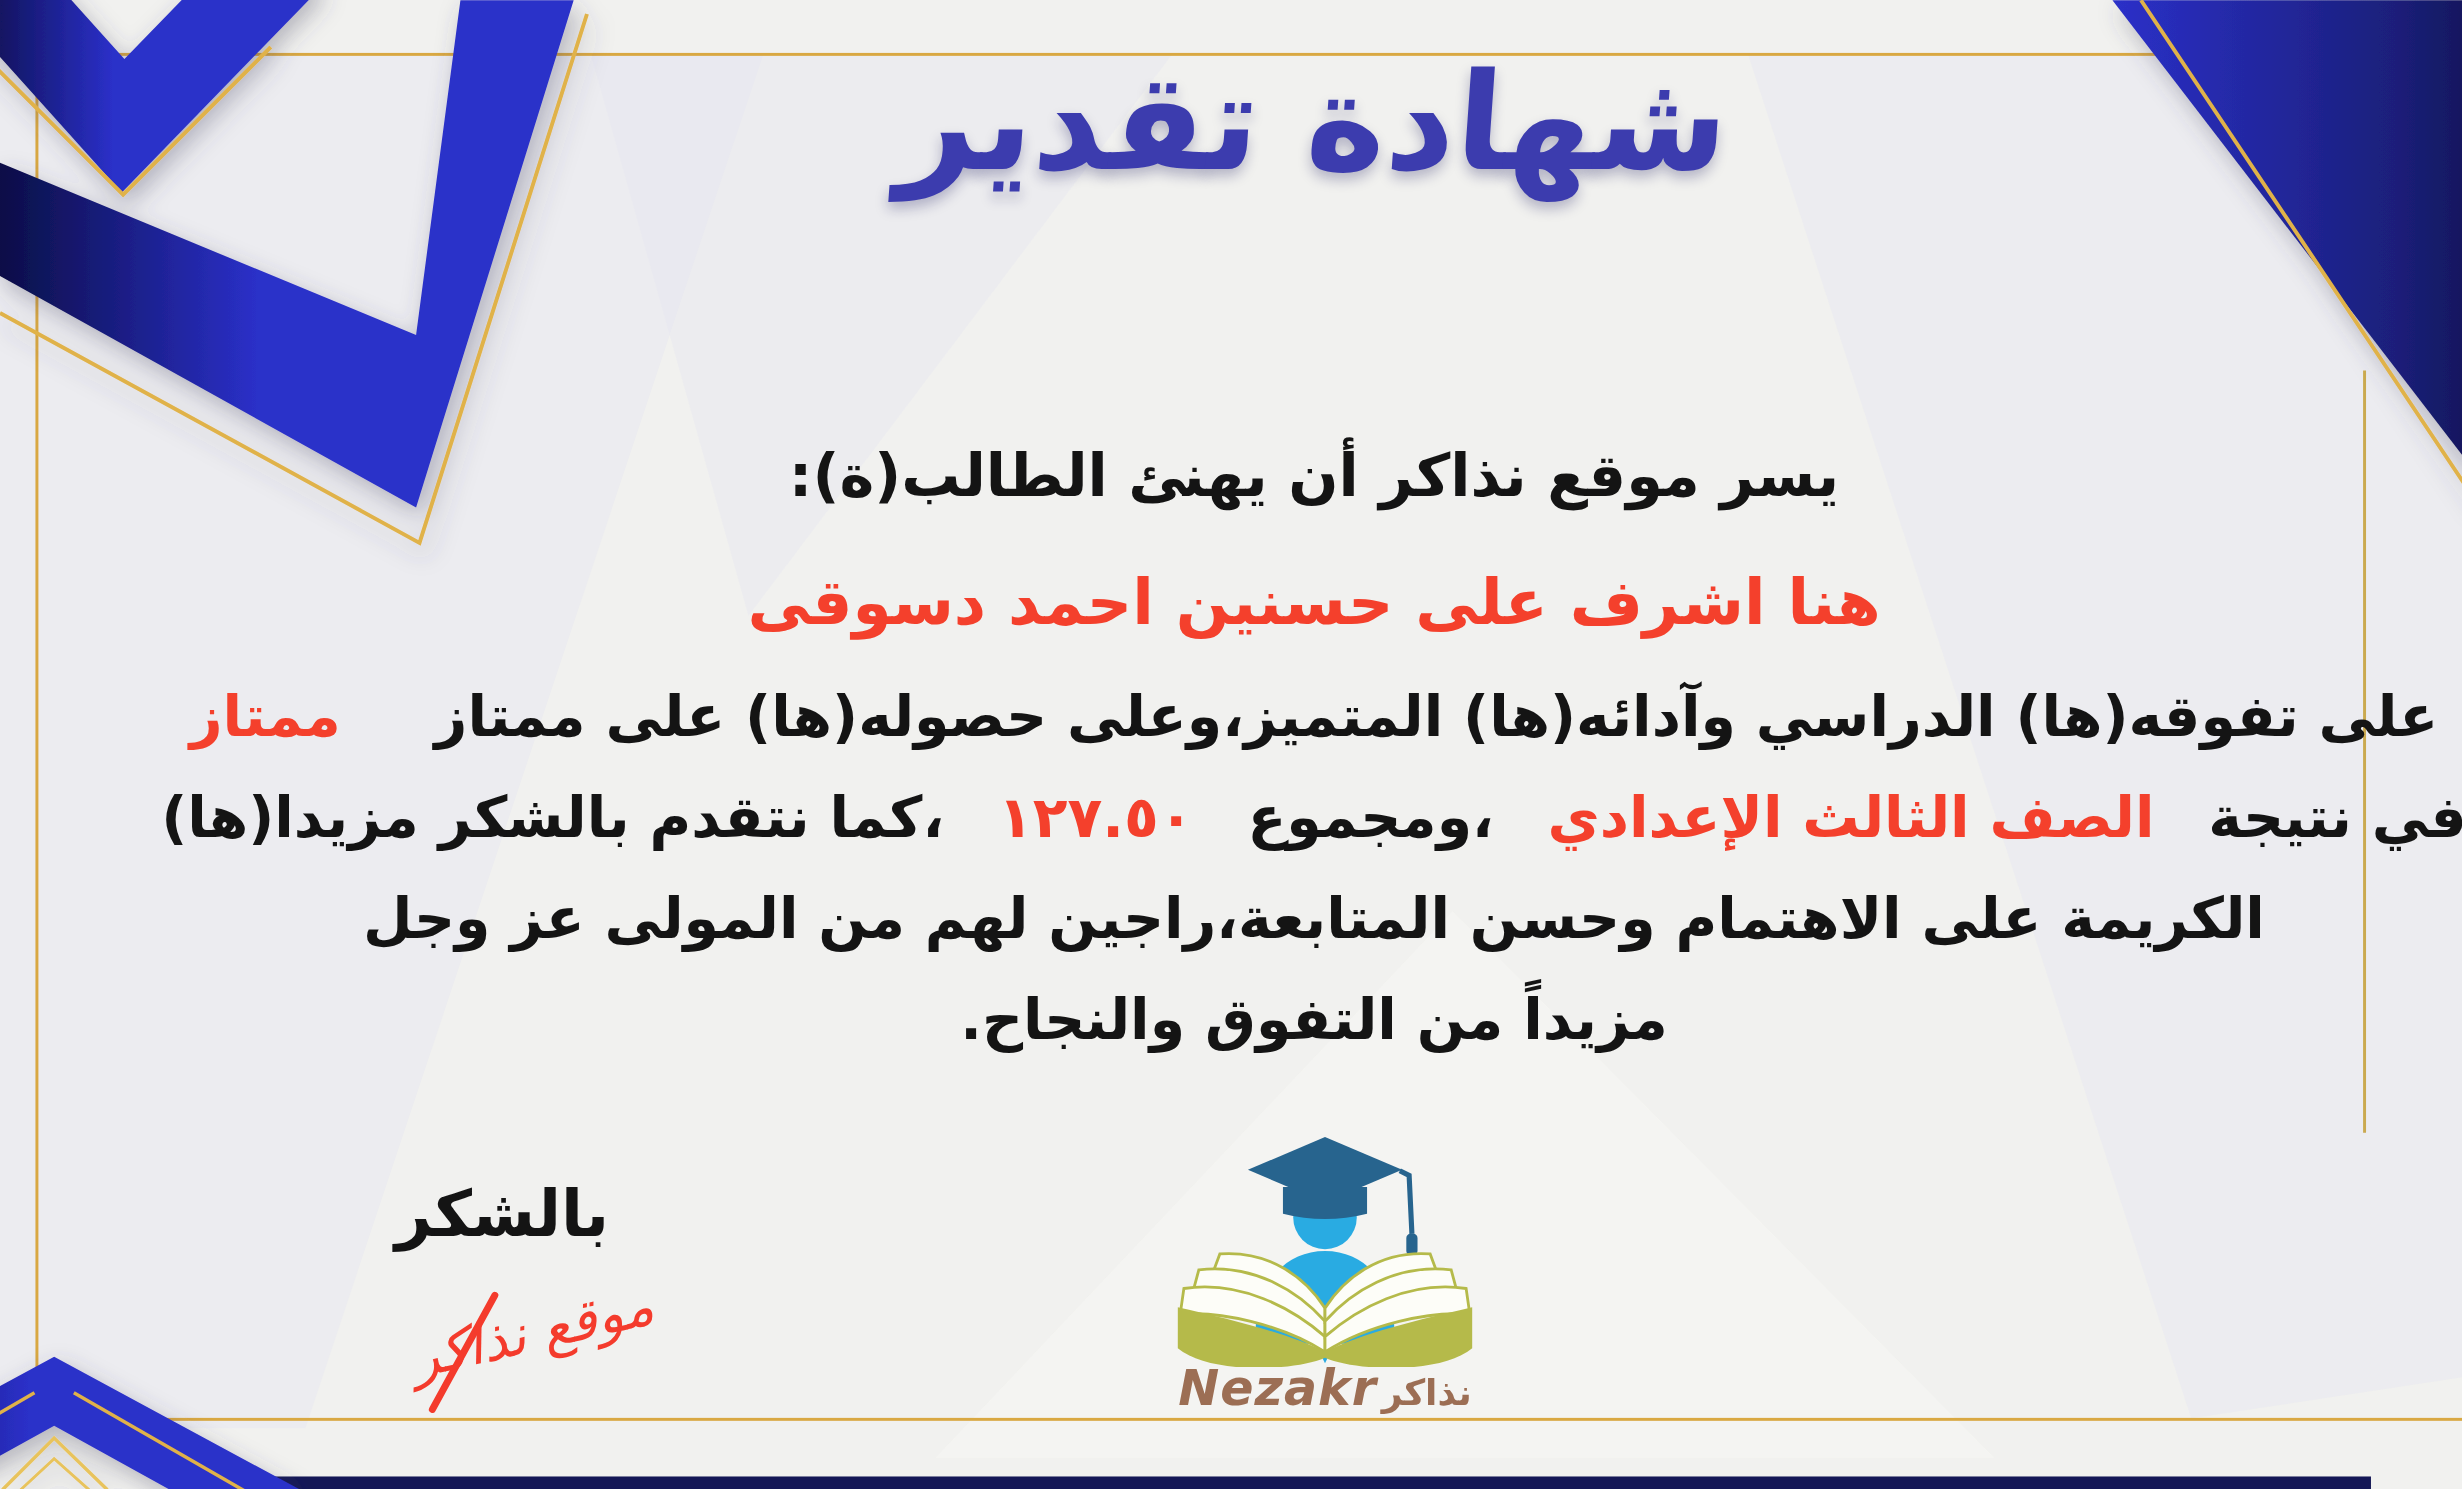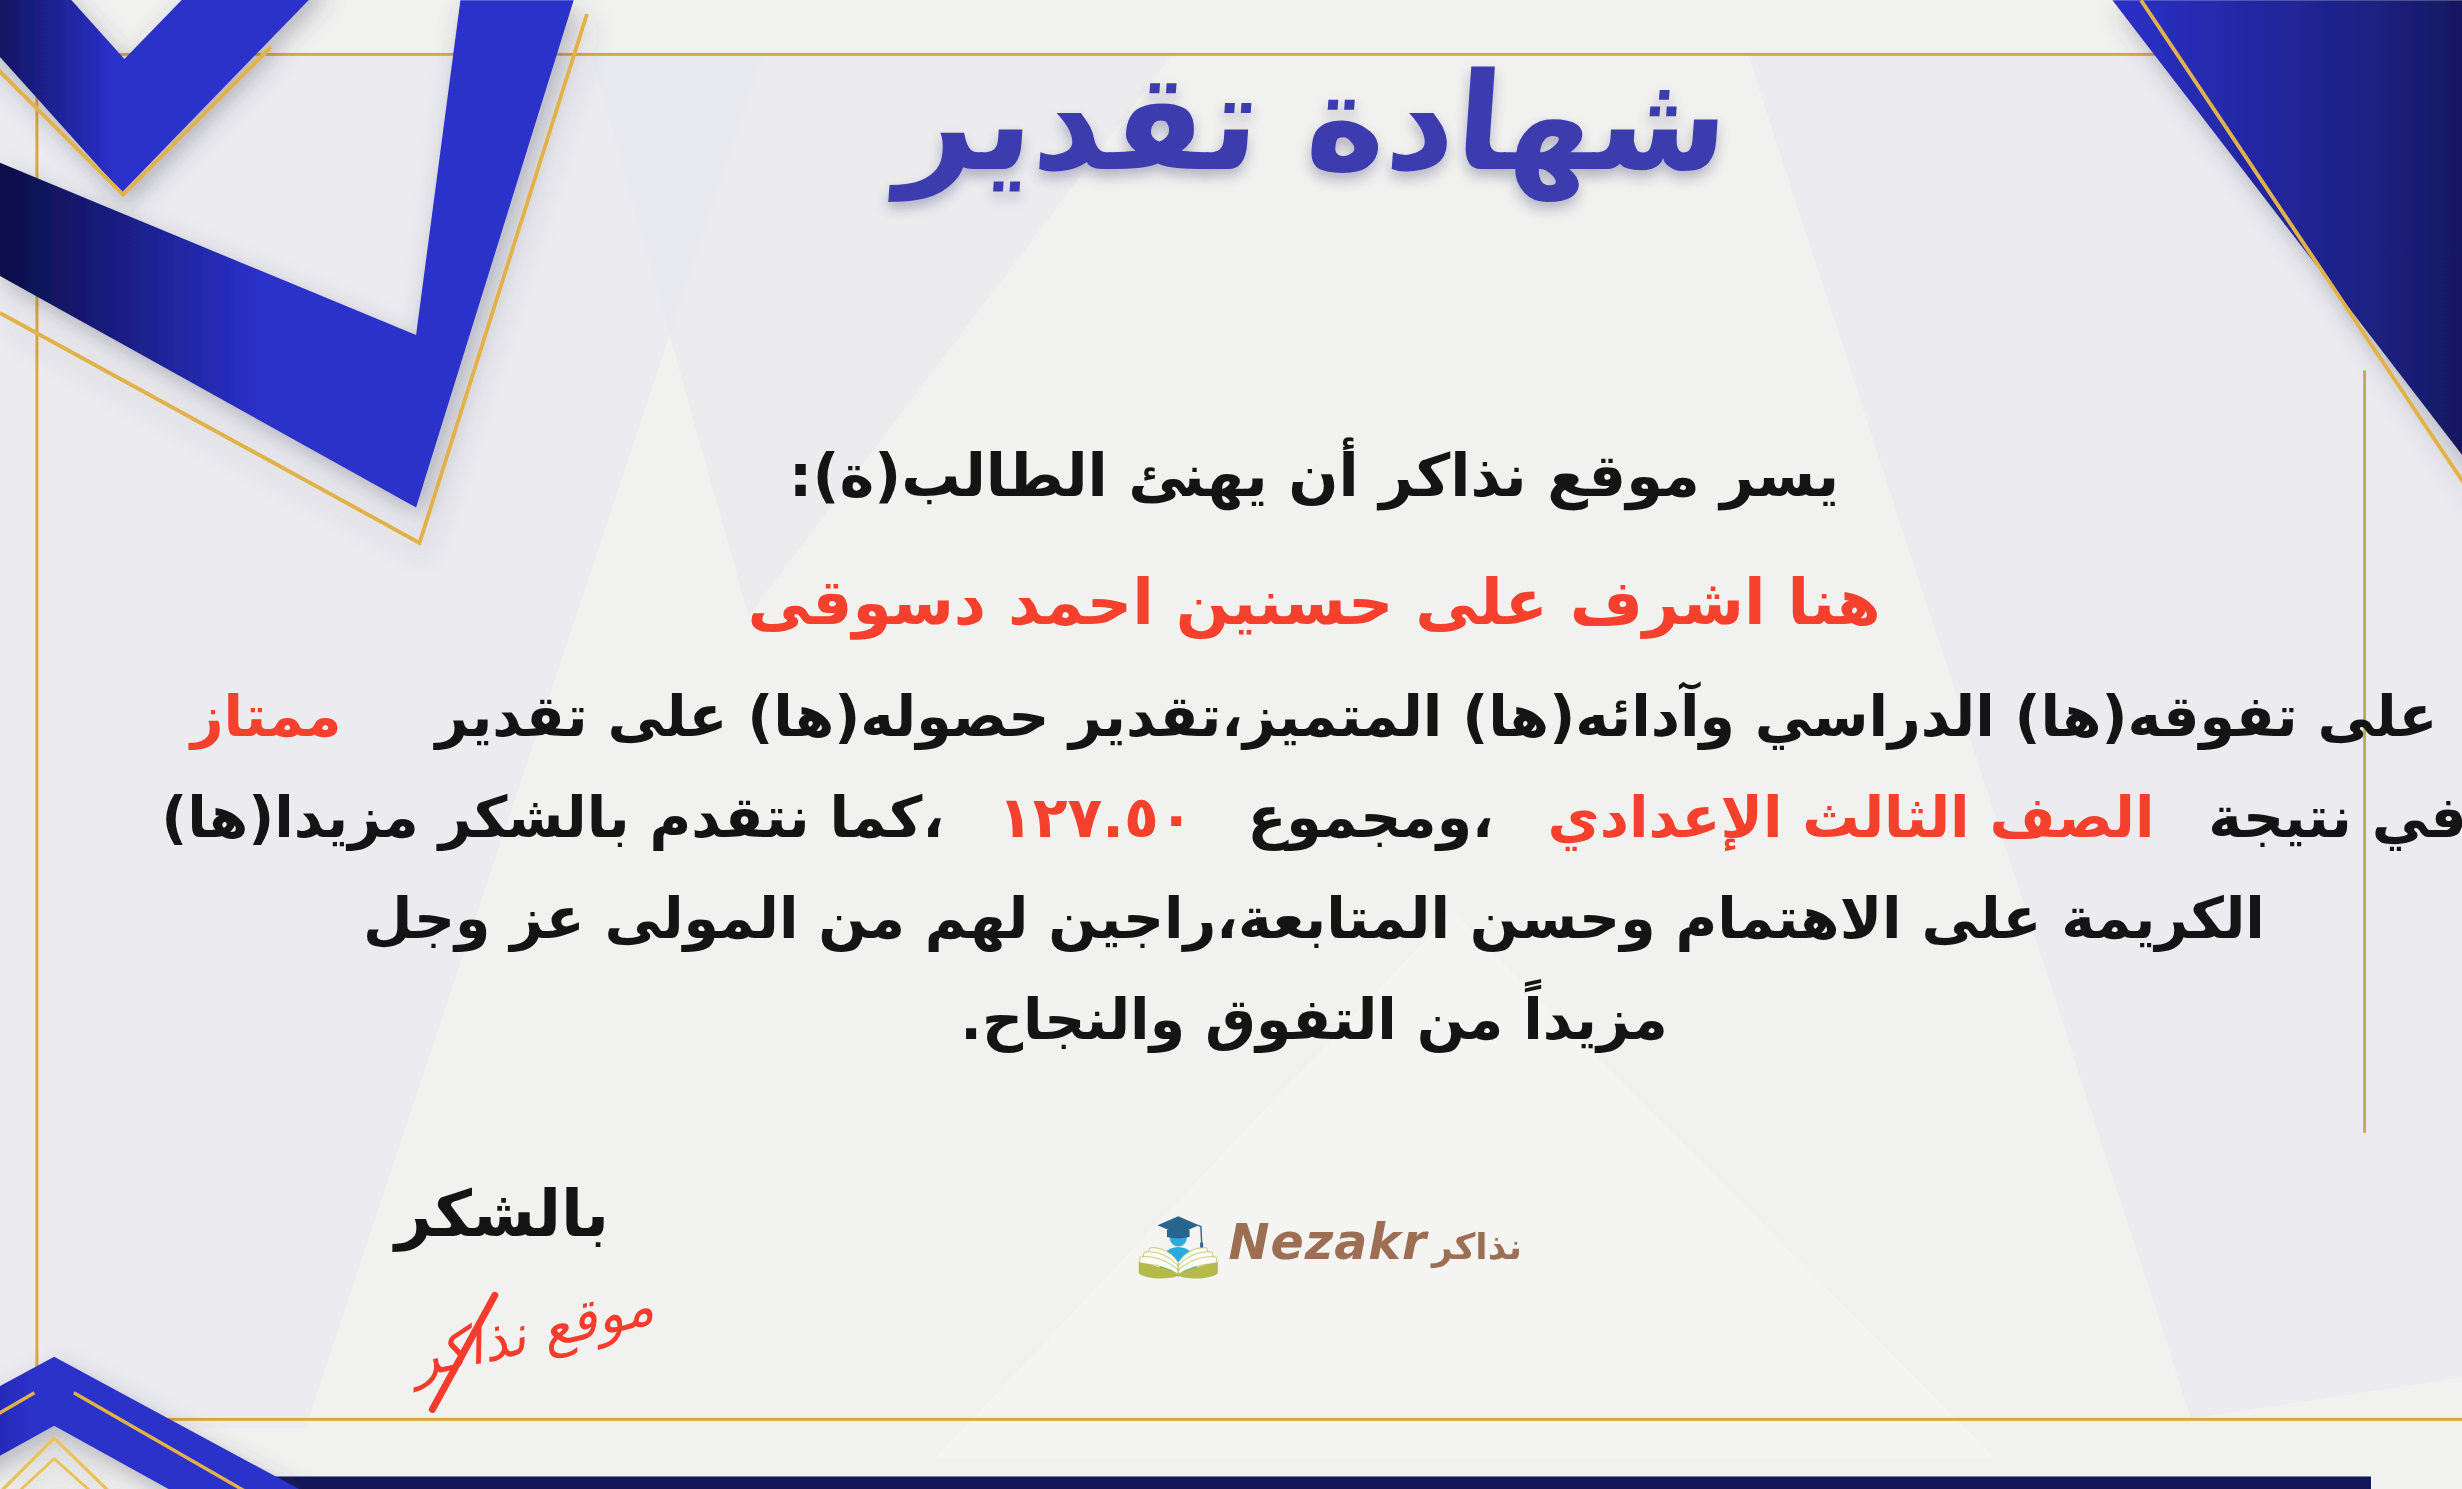--- a/index.html
+++ b/index.html
@@ -21,21 +21,21 @@
   .paragraph{left:113px;right:113px;top:666px;font-size:57px;font-weight:bold;line-height:101px;}
   .red{color:#f4402c;}
   .gap-wide{margin-inline-start:74px;text-align:center;}
   .gap-side{margin-inline:34px;}
   .sig-label{position:absolute;z-index:2;left:364px;top:1177px;width:276px;text-align:center;
     font-size:64px;font-weight:bold;color:#141414;direction:rtl;}
   .sig-script{position:absolute;z-index:3;left:399px;top:1300px;width:266px;text-align:center;
     font-size:55px;color:#f43b2c;direction:rtl;font-style:italic;
     transform:rotate(-13deg);}
   .logo{position:absolute;z-index:2;left:1128px;top:1124px;width:394px;
-    display:flex;flex-direction:row;align-items:center;}
+    display:flex;flex-direction:column;align-items:center;}
   .logo svg{display:block;}
   .logo-text{display:flex;direction:ltr;align-items:baseline;gap:4.9px;color:#9c6e54;margin-top:-6.9px;}
   .logo-latin{font-size:49px;font-weight:bold;font-style:italic;letter-spacing:1px;}
   .logo-arabic{font-size:36px;font-weight:bold;}
 </style>
 </head>
 <body>
 
 <div class="stage">
 
@@ -104,21 +104,21 @@
   </svg>
 
   <div class="txt title">شهادة تقدير</div>
 
   <div class="txt intro">يسر موقع نذاكر أن يهنئ الطالب(ة):</div>
 
   <div class="txt student">هنا اشرف على حسنين احمد دسوقى</div>
 
   <div class="txt paragraph">
     <div>
-      <span>على تفوقه(ها) الدراسي وآدائه(ها) المتميز،تقدير حصوله(ها) على تقدير</span>
+      <span>على تفوقه(ها) الدراسي وآدائه(ها) المتميز،وعلى حصوله(ها) على ممتاز</span>
       <span class="red gap-wide">ممتاز</span>
     </div>
     <div>
       <span>في نتيجة</span>
       <span class="red gap-side">الصف الثالث الإعدادي</span>
       <span>،ومجموع</span>
       <span class="red gap-side">١٢٧.٥٠</span>
       <span>،كما نتقدم بالشكر مزيدا(ها)</span>
     </div>
     <div>الكريمة على الاهتمام وحسن المتابعة،راجين لهم من المولى عز وجل</div>

